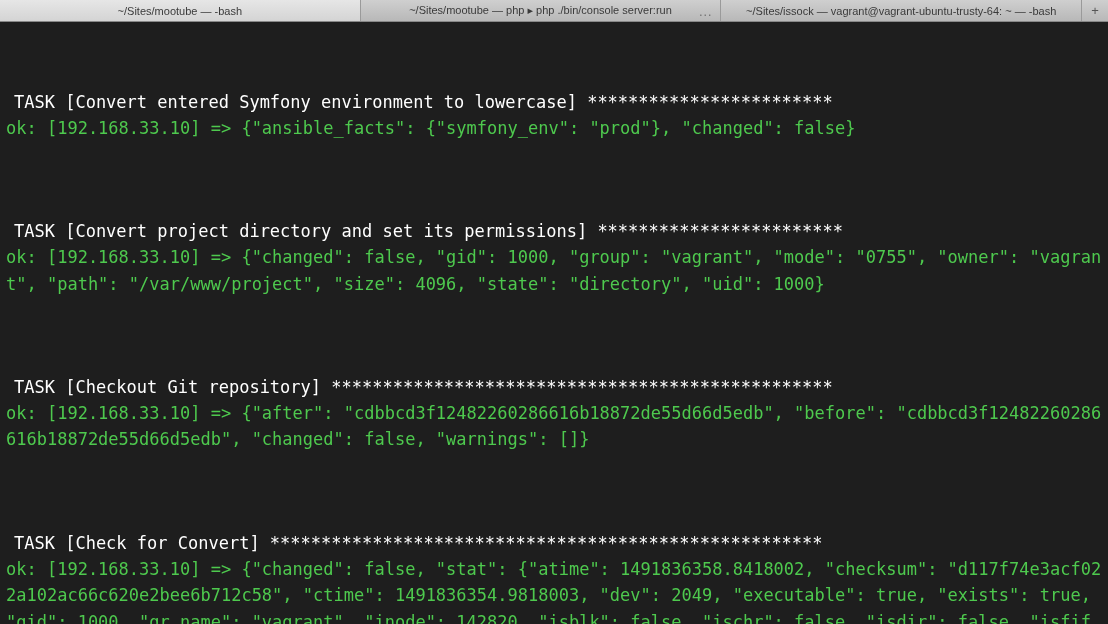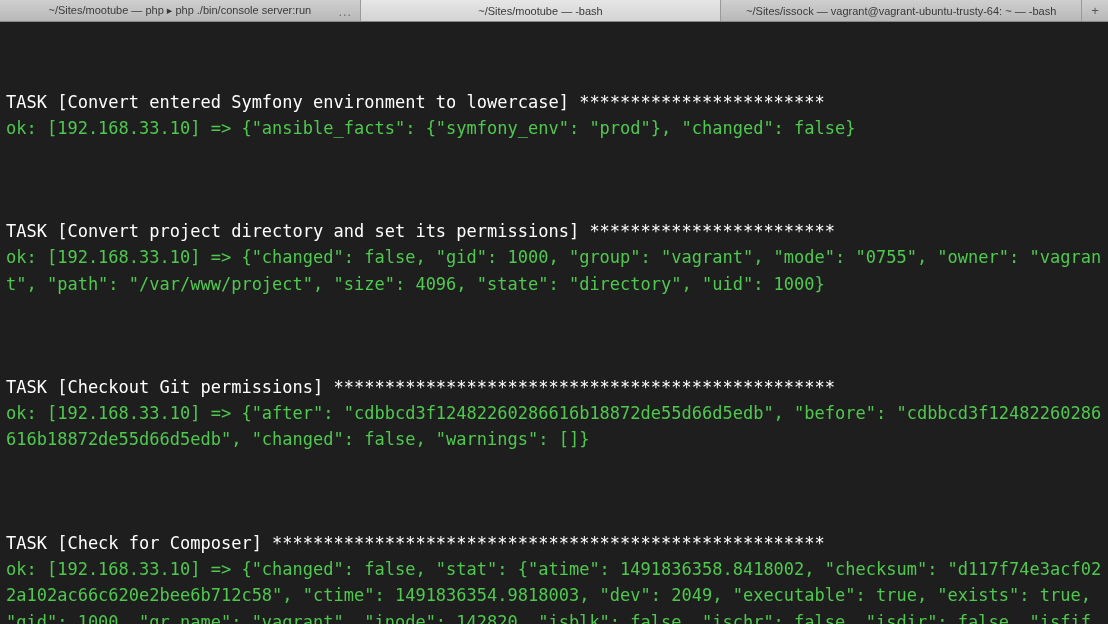--- a/index.html
+++ b/index.html
@@ -58,46 +58,46 @@
     }
     .terminal {
       flex: 1;
       padding: 14px 6px 6px 6px;
       white-space: pre-wrap;
       word-break: break-all;
       line-height: 1.55;
       color: #e6e6e6;
       overflow: hidden;
     }
-    .task-white { color: #ffffff; }
+    .task-white { color: #ffffff; margin-left: 8px; }
     .green { color: #4ec94e; }
     .block { margin-bottom: 24px; }
   </style>
 </head>
 <body>
 
 <div class="tabbar">
+  <div class="tab active">
+    <span>~/Sites/mootube — -bash</span>
+  </div>
   <div class="tab">
     <span>~/Sites/mootube — php ▸ php ./bin/console server:run</span>
     <span class="more">…</span>
-  </div>
-  <div class="tab active">
-    <span>~/Sites/mootube — -bash</span>
   </div>
   <div class="tab">
     <span>~/Sites/issock — vagrant@vagrant-ubuntu-trusty-64: ~ — -bash</span>
   </div>
   <div class="plus">
     <span>+</span>
   </div>
 </div>
 
 <div class="terminal">
   <div class="block"><span class="task-white">TASK [Convert entered Symfony environment to lowercase] ************************</span>
 <span class="green">ok: [192.168.33.10] =&gt; {"ansible_facts": {"symfony_env": "prod"}, "changed": false}</span></div>
   <div class="block"><span class="task-white">TASK [Convert project directory and set its permissions] ************************</span>
 <span class="green">ok: [192.168.33.10] =&gt; {"changed": false, "gid": 1000, "group": "vagrant", "mode": "0755", "owner": "vagrant", "path": "/var/www/project", "size": 4096, "state": "directory", "uid": 1000}</span></div>
-  <div class="block"><span class="task-white">TASK [Checkout Git permissions] *************************************************</span>
+  <div class="block"><span class="task-white">TASK [Checkout Git repository] *************************************************</span>
 <span class="green">ok: [192.168.33.10] =&gt; {"after": "cdbbcd3f12482260286616b18872de55d66d5edb", "before": "cdbbcd3f12482260286616b18872de55d66d5edb", "changed": false, "warnings": []}</span></div>
-  <div class="block"><span class="task-white">TASK [Check for Composer] ******************************************************</span>
+  <div class="block"><span class="task-white">TASK [Check for Convert] ******************************************************</span>
 <span class="green">ok: [192.168.33.10] =&gt; {"changed": false, "stat": {"atime": 1491836358.8418002, "checksum": "d117f74e3acf022a102ac66c620e2bee6b712c58", "ctime": 1491836354.9818003, "dev": 2049, "executable": true, "exists": true, "gid": 1000, "gr_name": "vagrant", "inode": 142820, "isblk": false, "ischr": false, "isdir": false, "isfifo": false, "isgid": false, "islnk": false, "isreg": true, "issock": false, "isuid": false, "md5": "0eedfb38e587faaecedd7d05ae0d4081", "mode": "0755", "mtime": 1491836352.4858003, "nlink": 1, "path": "/usr/local/bin/composer", "pw_name": "vagrant", "readable": true, "rgrp": true, "roth": true, "rusr": true, "size": 1836198, "uid": 1000, "wgrp": false, "woth": false, "writeable": true, "wusr": true, "xgrp": true, "xoth": true, "xusr": true}}</span></div>
   
 </div>
 
 </body></html>

